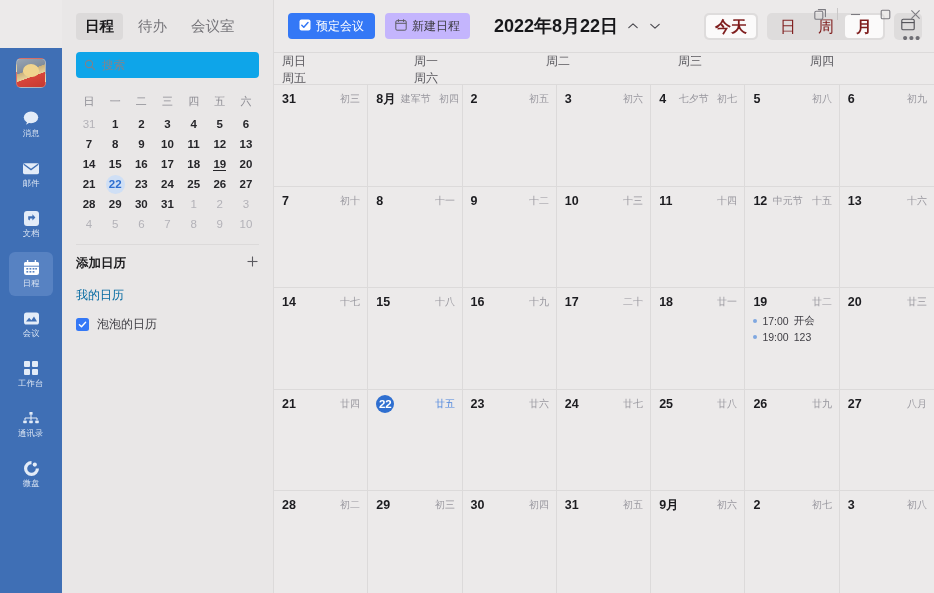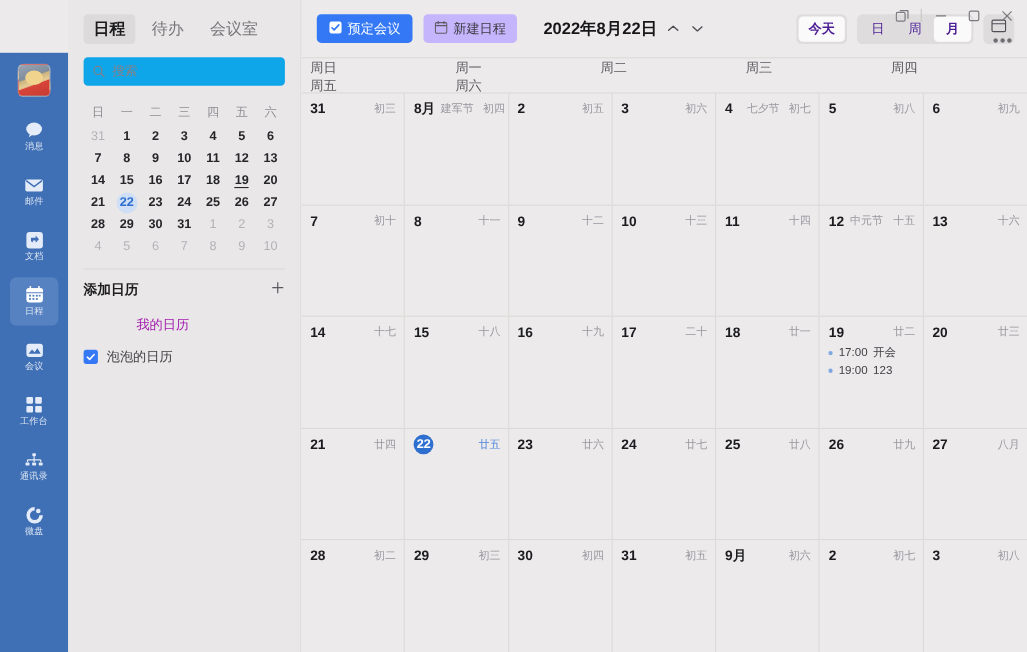--- a/index.html
+++ b/index.html
@@ -155,21 +155,21 @@
   table.mini-grid td.underline span { border-bottom: 1px solid #26262a; padding-bottom: 0px; }
 
   .lp-divider { height: 1px; background: #dcdada; margin: 10px 14px 0 14px; }
   .addcal {
     display: flex; align-items: flex-start; justify-content: space-between;
     padding: 10px 14px 9px 14px;
     cursor: pointer;
   }
   .addcal-t { font-size: 12.5px; font-weight: bold; color: #1d1d1f; }
   .addcal-p { font-size: 16px; color: #5b5a60; line-height: 12px; }
-  .mycal-t { font-size: 12px; color: #a21caf; padding: 6px 14px 6px 14px; margin-left: 48px; }
+  .mycal-t { font-size: 12px; color: #0369a1; padding: 6px 14px 6px 14px; }
   .calrow {
     display: flex; align-items: center; gap: 8px;
     padding: 6px 14px;
     cursor: pointer;
   }
   .cbx {
     width: 13px; height: 13px; border-radius: 2.5px;
     background: #3478f6;
     display: flex; align-items: center; justify-content: center;
     flex: 0 0 13px;
@@ -214,37 +214,37 @@
     padding: 0 10px;
     font-size: 12px;
     cursor: pointer;
     border: none;
     font-family: inherit;
   }
   .datewrap {
     display: flex; align-items: center; gap: 9px;
     margin-left: 14px;
   }
-  .datetitle { font-size: 15px; font-weight: bold; color: #17171a; white-space: nowrap; }
+  .datetitle { font-size: 18px; font-weight: bold; color: #17171a; white-space: nowrap; }
   .date-chevs { display: flex; gap: 10px; }
   .date-chevs span { cursor: pointer; color: #4b4a50; display: flex; }
   .toolbar-right {
     margin-left: auto;
     display: flex; align-items: center; gap: 9px;
   }
   .segwrap {
     background: #dedcdc;
     border-radius: 5px;
     padding: 2px;
     display: flex;
     height: 27px;
     align-items: center;
   }
   .seg {
-    font-size: 12px; color: #4c1d95;
+    font-size: 16px; color: #7f1d1d;
     padding: 0 11px;
     height: 23px;
     line-height: 23px;
     border-radius: 4px;
     cursor: pointer;
     white-space: nowrap;
   }
   .seg.active { background: #fbfafa; font-weight: bold; }
   .seg.wide { padding: 0 9px; }
   .panelbtn {

